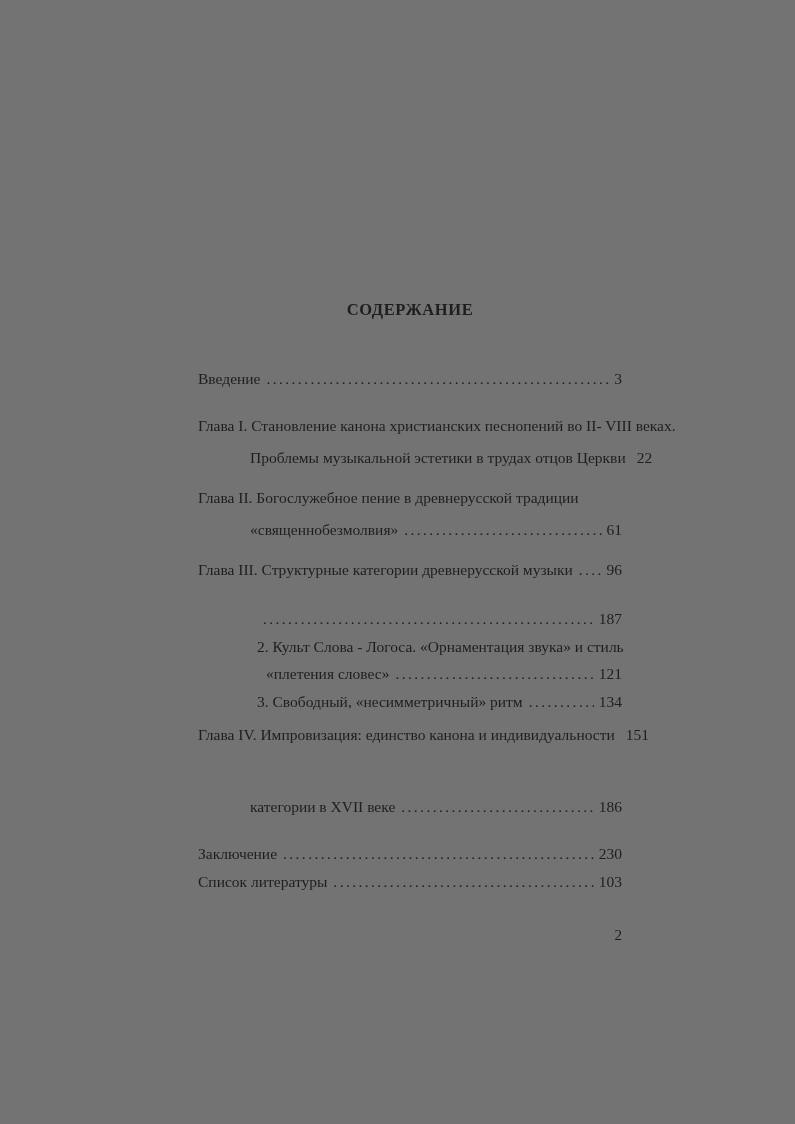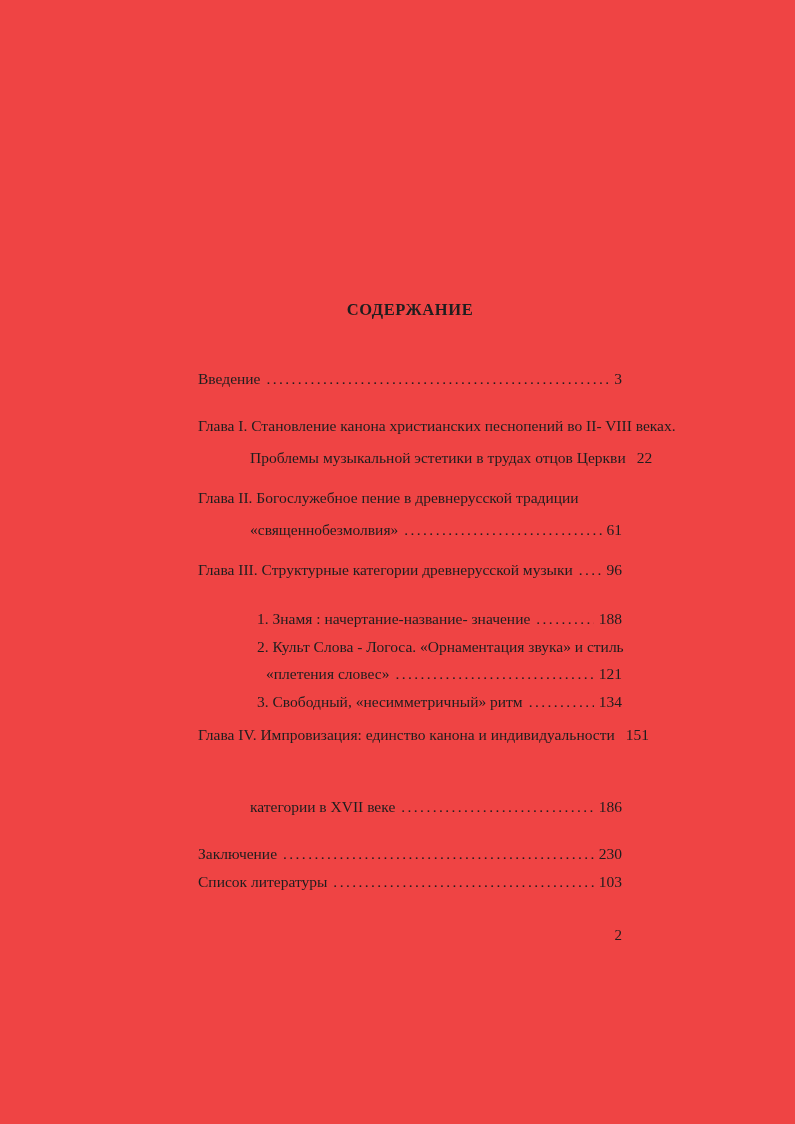--- a/index.html
+++ b/index.html
@@ -4,21 +4,21 @@
 <style>
   html, body {
     margin: 0;
     padding: 0;
     background: #ffffff;
   }
   .doc-page {
     position: relative;
     width: 795px;
     height: 1124px;
-    background: #ef4444;
+    background: #737373;
     font-family: "Liberation Serif", serif;
     color: #1e1e1e;
     overflow: hidden;
   }
   .doc-title {
     position: absolute;
     top: 300px;
     left: 198px;
     width: 424px;
     text-align: center;
@@ -102,23 +102,22 @@
       <span class="pg">61</span>
     </div>
 
     <div class="row" style="top:560px">
       <span>Глава III. Структурные категории древнерусской музыки</span>
       <span class="leader">.......................................................................................................................................................</span>
       <span class="pg">96</span>
     </div>
 
     <div class="row ind2" style="top:609px">
-      <span>1. Знамя : начертание-название- значение</span>
       <span class="leader">.......................................................................................................................................................</span>
-      <span class="pg">188</span>
+      <span class="pg">187</span>
     </div>
 
     <div class="row ind2" style="top:637px">
       <span>2. Культ Слова - Логоса. «Орнаментация звука» и стиль</span>
     </div>
 
     <div class="row ind3" style="top:664px">
       <span>«плетения словес»</span>
       <span class="leader">.......................................................................................................................................................</span>
       <span class="pg">121</span>

